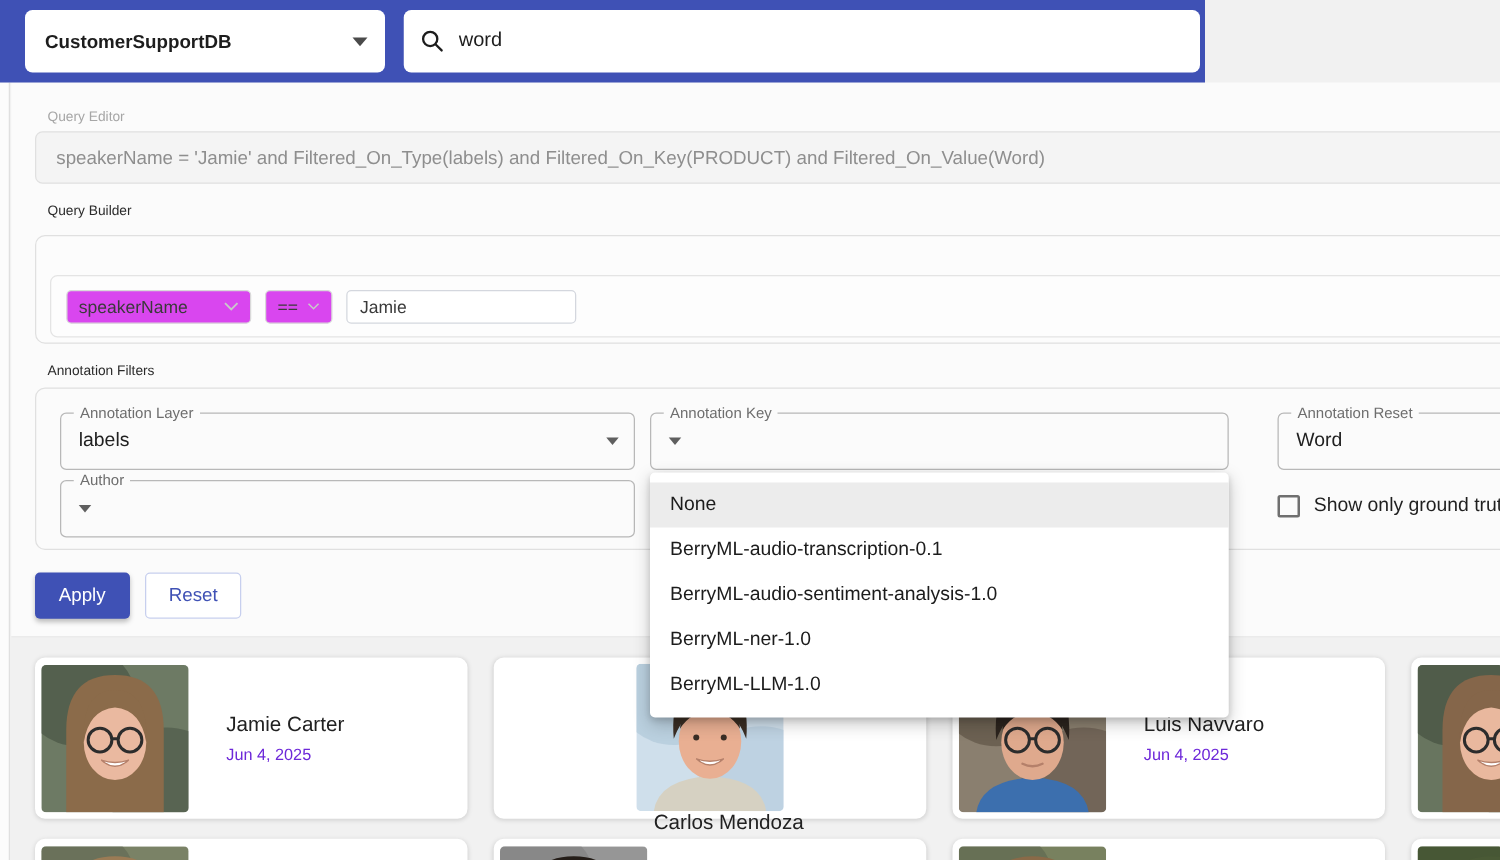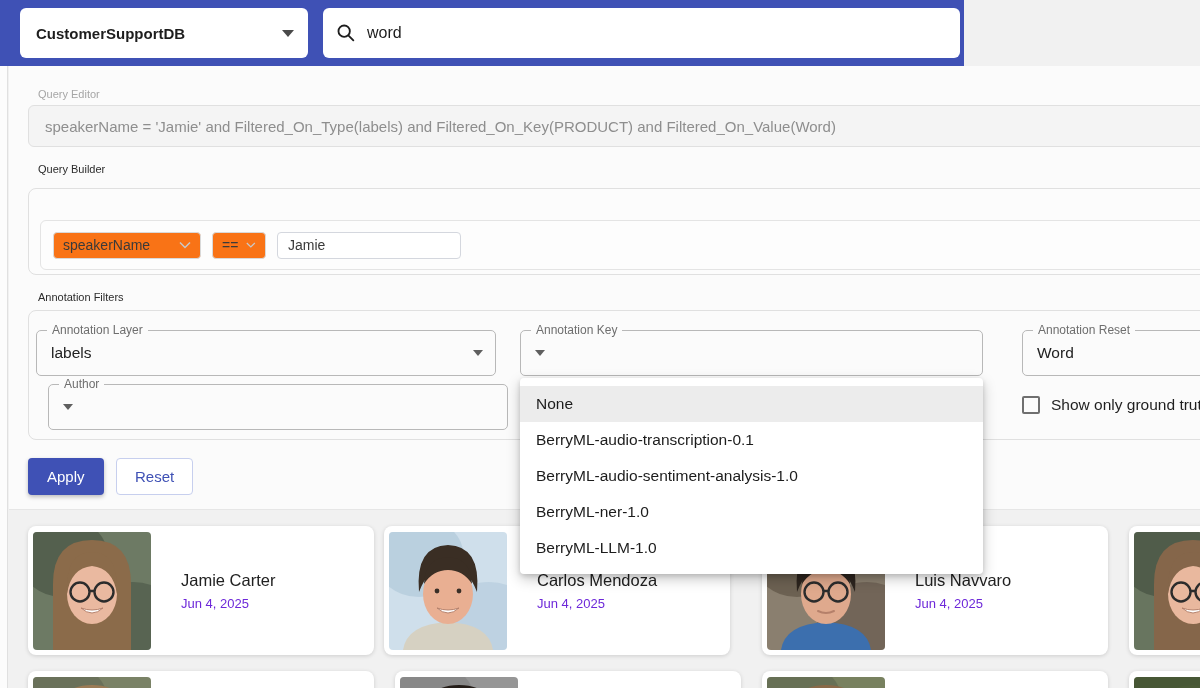--- a/index.html
+++ b/index.html
@@ -61,21 +61,21 @@
   .builder-outer {
     position: absolute; left: 28px; top: 188px; width: 1192px; height: 87px;
     border: 1px solid #e0e0e0; border-radius: 8px; background: #fcfcfc;
   }
   .builder-inner {
     position: absolute; left: 40px; top: 220px; width: 1190px; height: 50px;
     border: 1px solid #e4e4e4; border-radius: 6px; background: #fdfdfd;
     display: flex; align-items: center; padding: 0 12px; gap: 11px; z-index: 1;
   }
   .rule-select {
-    height: 27px; border: 1px solid #d9d9d9; border-radius: 4px; background: #f97316;
+    height: 27px; border: 1px solid #d9d9d9; border-radius: 4px; background: #d946ef;
     display: flex; align-items: center; padding: 0 9px; gap: 8px; cursor: pointer;
   }
   .rule-select .rs-text { font-size: 14px; color: #3a3a3a; }
   .chev { stroke: #c9c9c9; stroke-width: 1.5; fill: none; }
   .rule-input {
     height: 27px; width: 184px; border: 1px solid #d4d7de; border-radius: 4px;
     background: #fff; font-size: 14px; color: #3a3a3a; padding: 0 10px;
     outline: none; font-family: inherit; 
   }
 
@@ -184,21 +184,21 @@
     <svg width="12" height="8" viewBox="0 0 12 8">
         <polyline class="chev" points="1,1.5 6,6.5 11,1.5"></polyline>
       </svg>
   </div>
   <input class="rule-input" type="text" value="Jamie" style="">
 </div>
 
 <div class="section-label label-dark" style="left:38px; top:291px;">Annotation Filters</div>
 <div class="af-box"></div>
 
-<div class="mui-field" style="left:36px; top:330px; width:460px;">
+<div class="mui-field" style="left:48px; top:330px; width:460px;">
   <span class="mf-label">Annotation Layer</span>
   <span class="mf-value">labels</span>
   <span class="mui-arrow"></span>
 </div>
 
 <div class="mui-field" style="left:520px; top:330px; width:463px;">
   <span class="mf-label">Annotation Key</span>
   <span class="mui-arrow"></span>
 </div>
 
@@ -242,21 +242,21 @@
           <circle cx="71" cy="60" r="9.5" fill="none" stroke="#2c2c2c" stroke-width="2.4"></circle>
           <line x1="56" y1="59" x2="62" y2="59" stroke="#2c2c2c" stroke-width="2.4"></line>
           <path d="M48 76 Q59 86 70 76 Q59 80 48 76 Z" fill="#fff" stroke="#b5806a" stroke-width="1"></path>
         </svg>
       </div>
       <div class="card-info">
         <div class="card-name">Jamie Carter</div>
         <div class="card-date">Jun 4, 2025</div>
       </div>
     </div>
-    <div class="card" style="left: 384px; top: 526px;">
+    <div class="card" style="left: 395px; top: 526px; flex-direction: column;">
       <div class="photo">
         <svg viewBox="0 0 118 118">
           <rect x="0" y="0" width="118" height="118" fill="#cfdfeb"></rect>
           <ellipse cx="30" cy="25" rx="45" ry="40" fill="#a9c3d6" opacity="0.55"></ellipse>
           <ellipse cx="100" cy="95" rx="50" ry="45" fill="#a9c3d6" opacity="0.45"></ellipse>
           <path d="M30 60 Q26 14 59 13 Q92 14 88 60 Q78 34 59 32 Q40 34 30 60 Z" fill="#3a2e24"></path>
           <path d="M14 118 Q18 92 59 90 Q100 92 104 118 Z" fill="#d6d1c2"></path>
           <ellipse cx="59" cy="62" rx="25" ry="30" fill="#e9af92"></ellipse>
           <path d="M35 52 Q36 26 59 25 Q82 26 83 52 Q74 38 59 38 Q44 38 35 52 Z" fill="#3a2e24"></path>
           <circle cx="48" cy="59" r="2.4" fill="#3a2e26"></circle>

